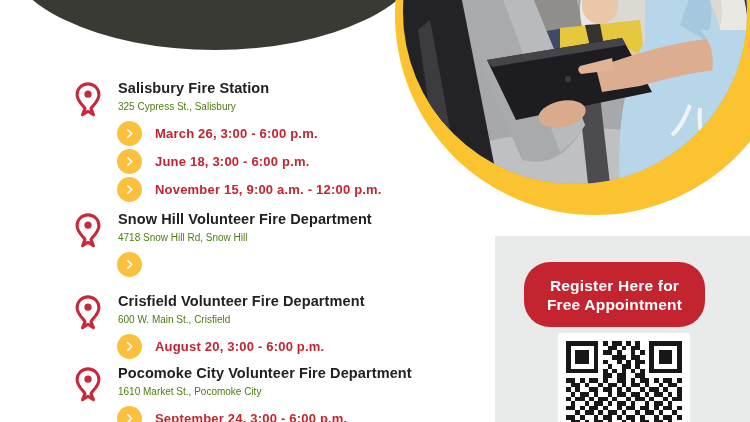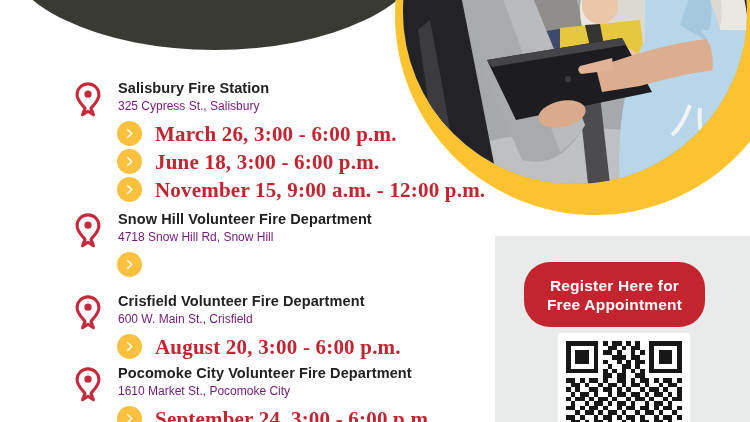--- a/index.html
+++ b/index.html
@@ -9,28 +9,28 @@
     font-family:"Liberation Sans", sans-serif;
   }
   svg.decor{position:absolute;left:0;top:0;z-index:0;}
 
   
   .station{position:absolute;left:73px;display:flex;gap:15px;z-index:2;}
   .s1{top:81px}.s2{top:212px}.s3{top:294px}.s4{top:366px}
   .pin{width:30px;height:36px;flex:none;margin-top:1px;}
   .st-text{display:flex;flex-direction:column;}
   .st-name{font-size:14.5px;line-height:15px;font-weight:bold;color:#232021;letter-spacing:.1px;white-space:nowrap;}
-  .st-addr{font-size:12px;line-height:17px;color:#701a75;margin-top:2px;white-space:nowrap;}
+  .st-addr{font-size:10px;line-height:17px;color:#4d7c0f;margin-top:2px;white-space:nowrap;}
   .rows{margin-top:6px;margin-left:-1px;display:flex;flex-direction:column;}
   .row{display:flex;align-items:center;margin-top:3px;}
   .row:first-child{margin-top:0;}
   .chev{width:25px;height:25px;border-radius:50%;background:#fbc13e;flex:none;
         display:flex;align-items:center;justify-content:center;}
-  .date{margin-left:13px;font-weight:bold;font-size:21px;line-height:18px;color:#c3242f;
-        letter-spacing:.2px;white-space:nowrap;font-family:Liberation Serif, serif;}
+  .date{margin-left:13px;font-weight:bold;font-size:13px;line-height:18px;color:#c3242f;
+        letter-spacing:.2px;white-space:nowrap;}
 
   
   .panel{position:absolute;left:495px;top:236px;width:255px;height:186px;background:#e9eaea;z-index:2;}
   .reg-btn{position:absolute;left:29px;top:26px;width:181px;height:65px;border-radius:26px;
            background:#c3242f;color:#ffffff;display:flex;flex-direction:column;
            align-items:center;justify-content:center;text-align:center;
            font-weight:bold;font-size:15.5px;line-height:19px;letter-spacing:.2px;cursor:pointer;border:none;}
   .qrbox{position:absolute;left:63px;top:97px;width:132px;height:89px;background:#ffffff;overflow:hidden;}
   .qr{margin:8px 8px 0 8px;display:grid;grid-template-columns:repeat(25,4.64px);grid-auto-rows:4.64px;}
   .qr div{width:4.64px;height:4.64px;}

